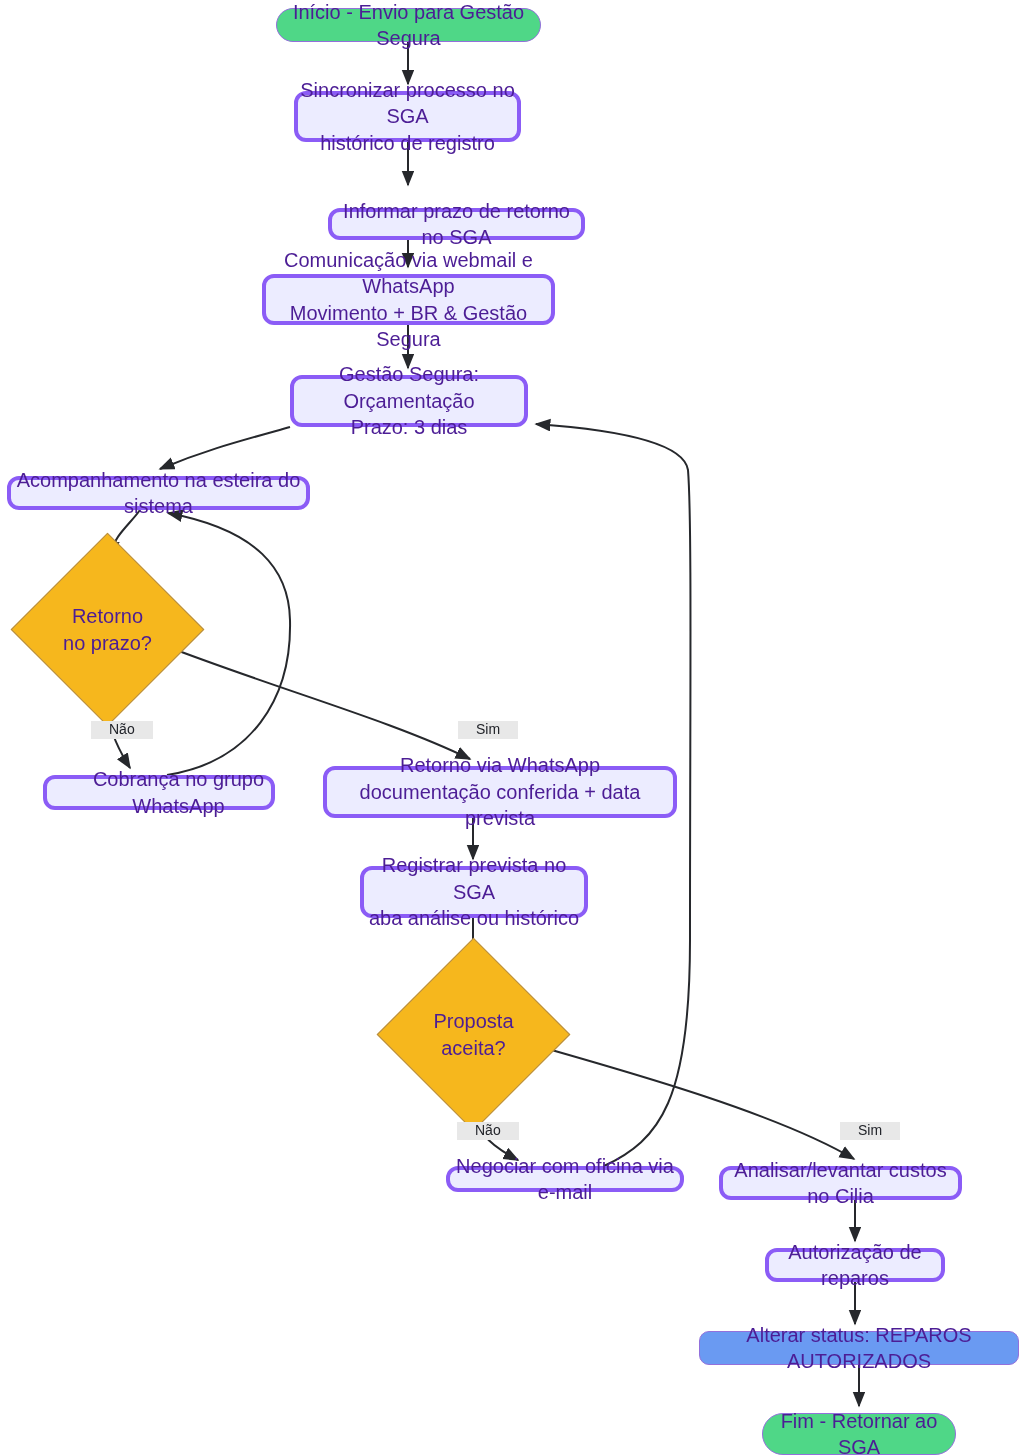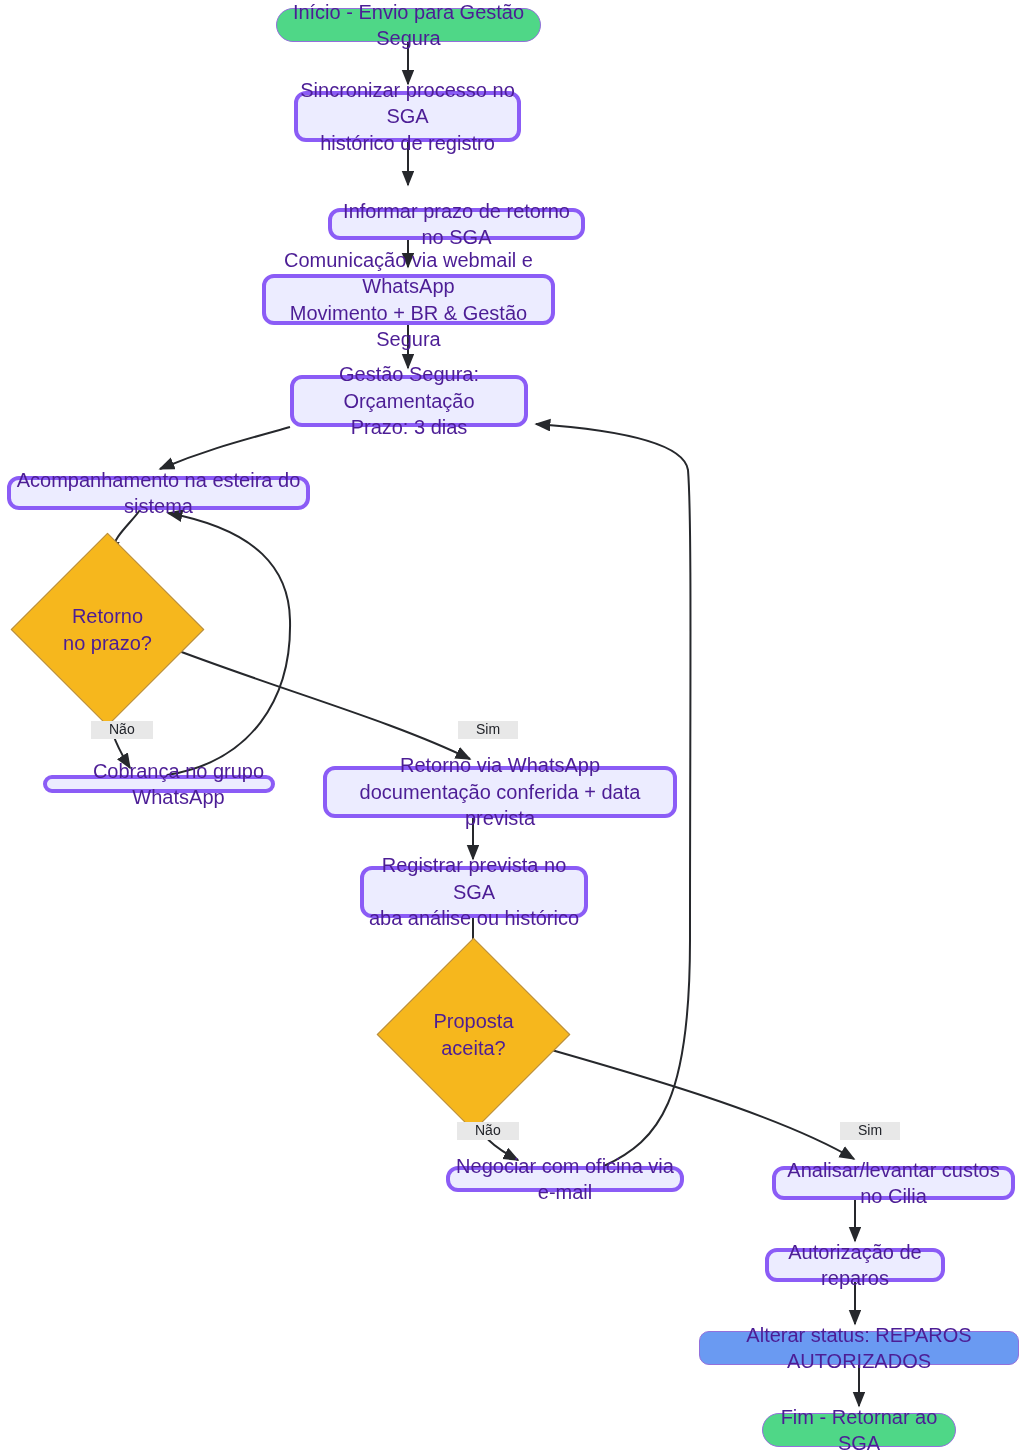--- a/index.html
+++ b/index.html
@@ -126,32 +126,32 @@
       <div class="node process" style="left: 294px; top: 91px; width: 227px; height: 51px;"><span>Sincronizar processo no SGA
 histórico de registro</span></div>
       <div class="node process" style="left: 280px; top: 208px; width: 257px; height: 32px; margin-left: 48px;"><span>Informar prazo de retorno no SGA</span></div>
       <div class="node process" style="left: 262px; top: 274px; width: 293px; height: 51px;"><span>Comunicação via webmail e WhatsApp
 Movimento + BR &amp; Gestão Segura</span></div>
       <div class="node process" style="left: 290px; top: 375px; width: 238px; height: 52px;"><span>Gestão Segura: Orçamentação
 Prazo: 3 dias</span></div>
       <div class="node process" style="left: 7px; top: 476px; width: 303px; height: 34px;"><span>Acompanhamento na esteira do sistema</span></div>
       <div class="node decision" style="left: 39px; top: 561px; width: 137px; height: 137px;"><div class="diamond-shape"></div><span class="diamond-label">Retorno
 no prazo?</span></div>
-      <div class="node process" style="left: 43px; top: 775px; width: 232px; height: 18px; padding-left: 39px;"><span>Cobrança no grupo WhatsApp</span></div>
+      <div class="node process" style="left: 43px; top: 775px; width: 232px; height: 35px; padding-left: 39px;"><span>Cobrança no grupo WhatsApp</span></div>
       <div class="node process" style="left: 323px; top: 766px; width: 354px; height: 52px;"><span>Retorno via WhatsApp
 documentação conferida + data prevista</span></div>
       <div class="node process" style="left: 360px; top: 866px; width: 228px; height: 52px;"><span>Registrar prevista no SGA
 aba análise ou histórico</span></div>
       <div class="node decision" style="left: 405px; top: 966px; width: 137px; height: 137px;"><div class="diamond-shape"></div><span class="diamond-label">Proposta
 aceita?</span></div>
       <div class="node process" style="left: 446px; top: 1166px; width: 238px; height: 26px;"><span>Negociar com oficina via e-mail</span></div>
-      <div class="node process" style="left: 772px; top: 1166px; width: 243px; height: 34px;"><span>Analisar/levantar custos no Cilia</span></div>
+      <div class="node process" style="left: 719px; top: 1166px; width: 243px; height: 34px;"><span>Analisar/levantar custos no Cilia</span></div>
       <div class="node process" style="left: 765px; top: 1248px; width: 180px; height: 34px;"><span>Autorização de reparos</span></div>
       <div class="node status" style="left: 699px; top: 1331px; width: 320px; height: 34px;"><span>Alterar status: REPAROS AUTORIZADOS</span></div>
-      <div class="node terminal" style="left: 762px; top: 1413px; width: 194px; height: 34px;"><span>Fim - Retornar ao SGA</span></div>
+      <div class="node terminal" style="left: 762px; top: 1413px; width: 194px; height: 42px;"><span>Fim - Retornar ao SGA</span></div>
     </div>
   <div id="edge-label-group">
       <div class="edge-label" style="left: 91px; top: 721px;">Não</div>
       <div class="edge-label" style="left: 458px; top: 721px;">Sim</div>
       <div class="edge-label" style="left: 457px; top: 1122px;">Não</div>
       <div class="edge-label" style="left: 840px; top: 1122px;">Sim</div>
     </div>
 
 </div>
 

